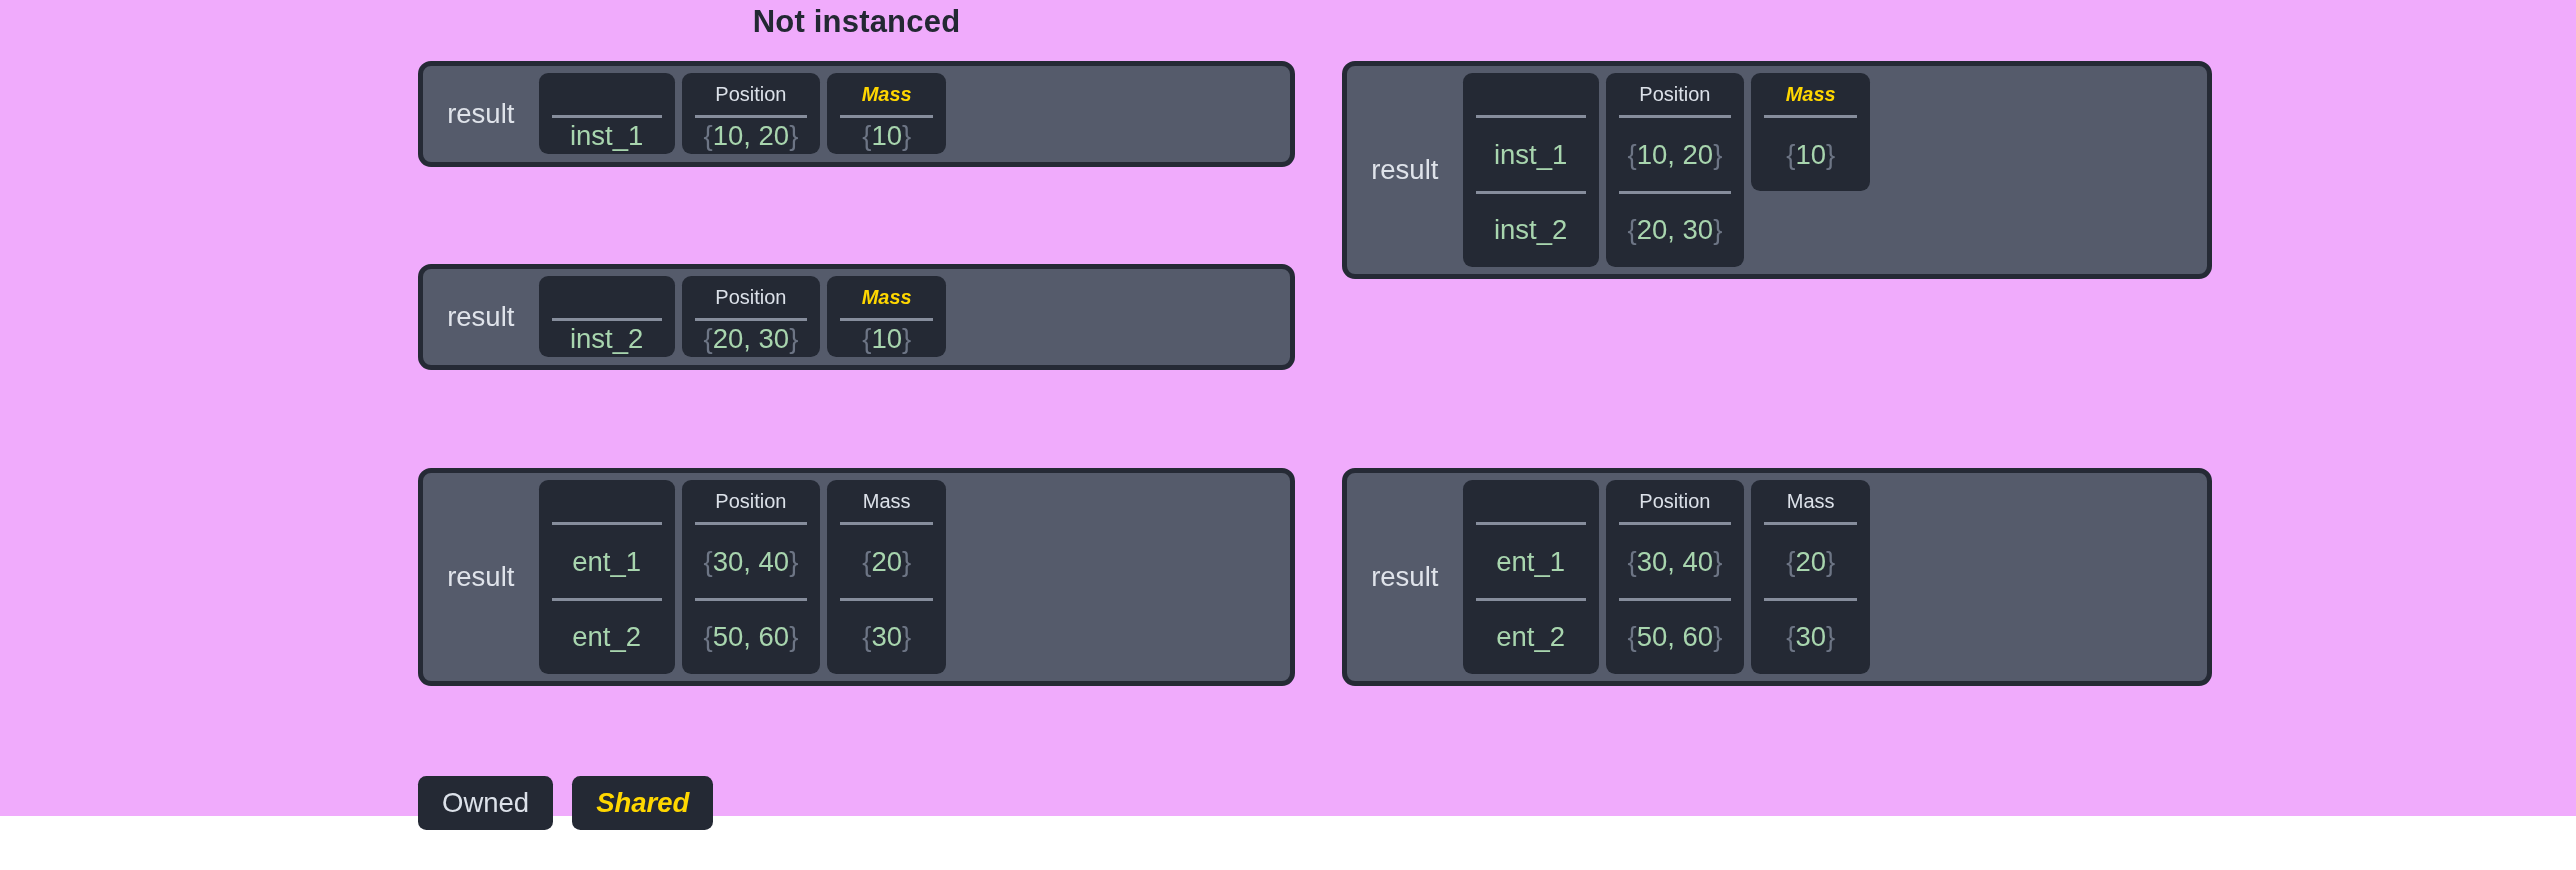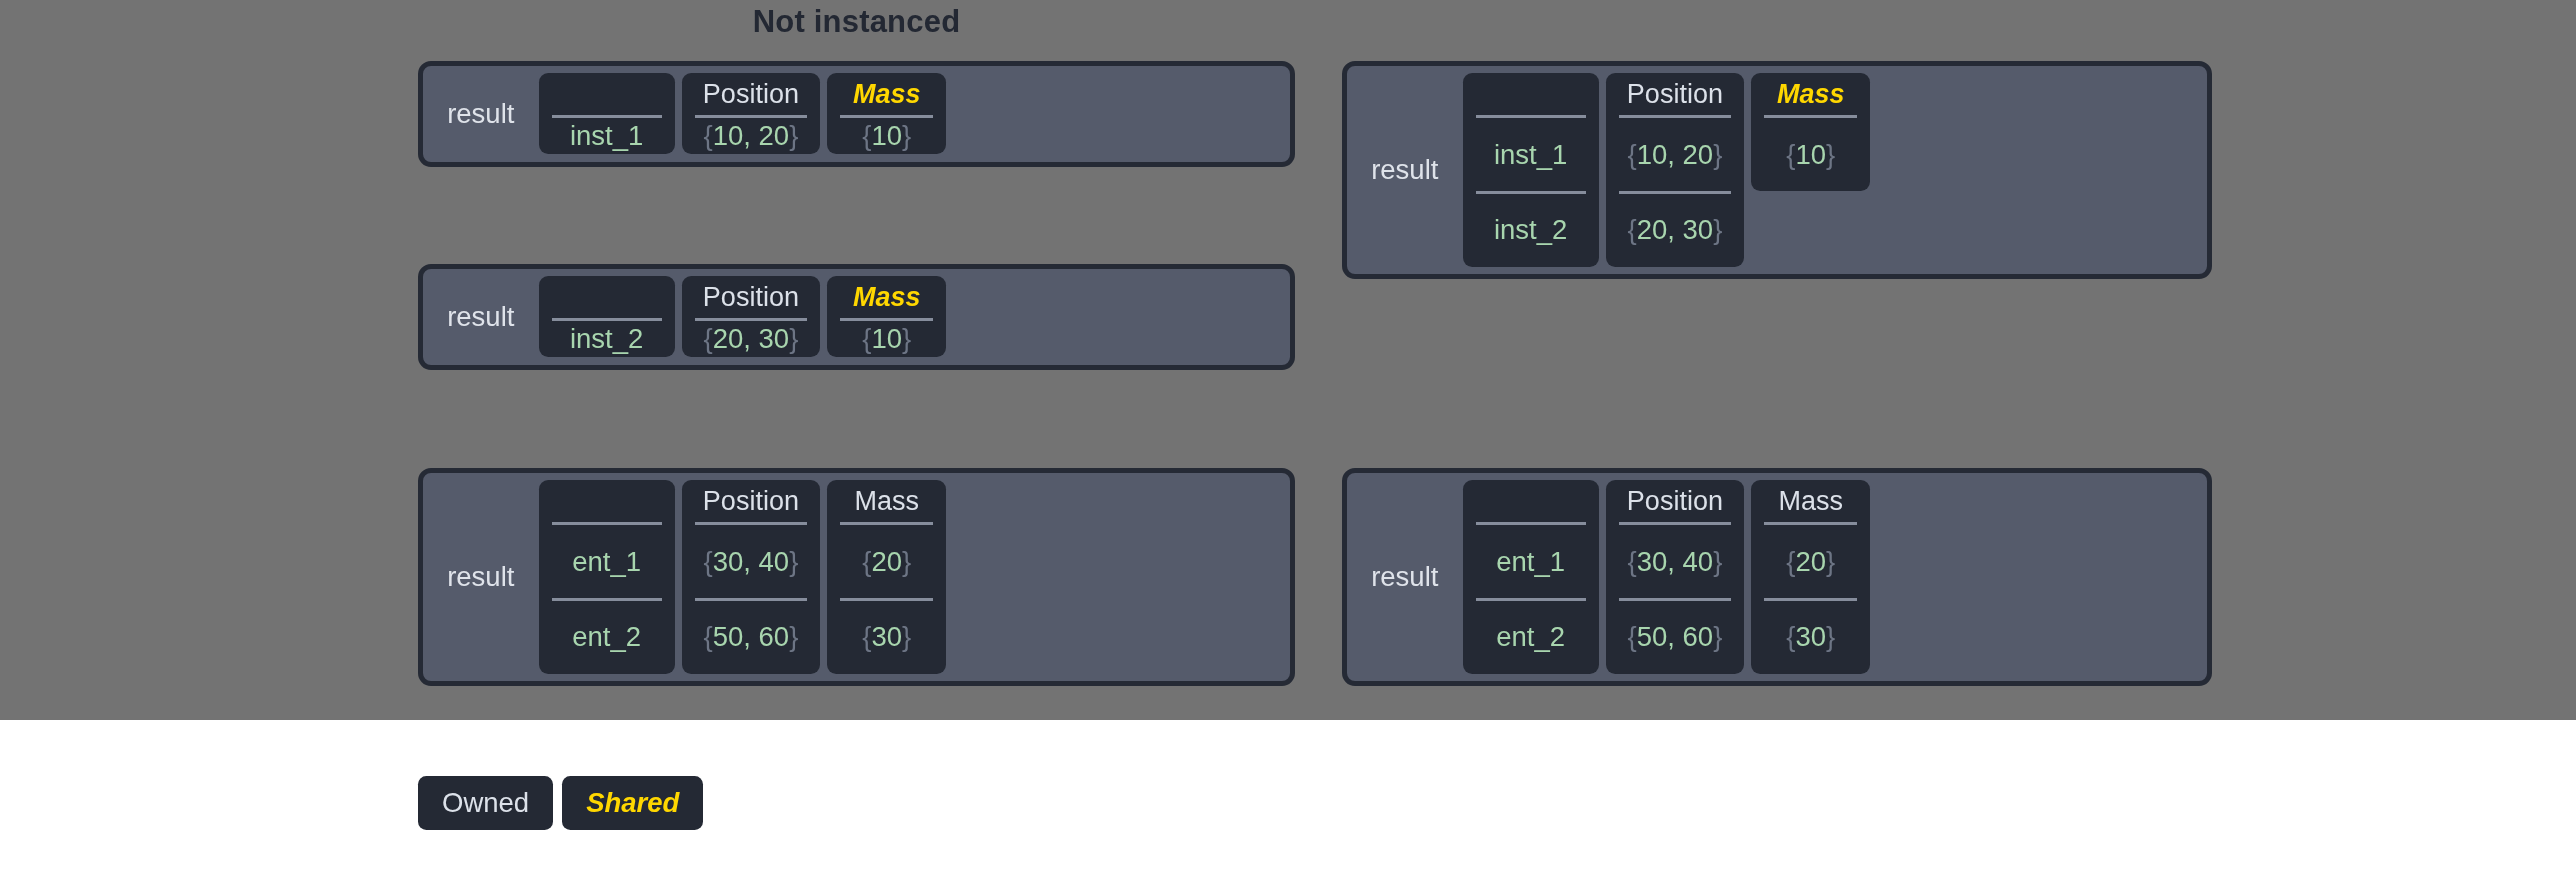--- a/index.html
+++ b/index.html
@@ -9,22 +9,22 @@
     width: 2576px;
     height: 870px;
     background: #ffffff;
     font-family: "Liberation Sans", sans-serif;
     overflow: hidden;
   }
 
   #stage {
     position: relative;
     width: 2576px;
-    height: 720px;
-    background: #737373;
+    height: 816px;
+    background: #f0abfc;
   }
 
   
   .col-title {
     position: absolute;
     font-size: 31px;
     font-weight: bold;
     color: #232833;
     text-align: center;
     letter-spacing: 0.2px;
@@ -80,21 +80,21 @@
     display: flex;
     align-items: center;
     justify-content: center;
     padding: 0 16.5px;
     white-space: nowrap;
     position: relative;
   }
 
   .cell.header {
     color: #dce1e9;
-    font-size: 27px;
+    font-size: 20px;
   }
   .cell.header.shared {
     color: #ffd700;
     font-style: italic;
     font-weight: bold;
   }
   .cell.header.blank { color: transparent; }
 
   .cell.value {
     color: #a8d5ae;
@@ -110,21 +110,21 @@
     flex: 0 0 auto;
   }
 
   
   #legend {
     position: absolute;
     left: 418px;
     top: 776px;
     display: flex;
     flex-direction: row;
-    gap: 9px;
+    gap: 19px;
   }
   .legend-chip {
     background: #242934;
     border-radius: 8.3px;
     padding: 11px 24px;
     font-size: 27.5px;
     color: #dce1e9;
     display: flex;
     align-items: center;
     justify-content: center;

